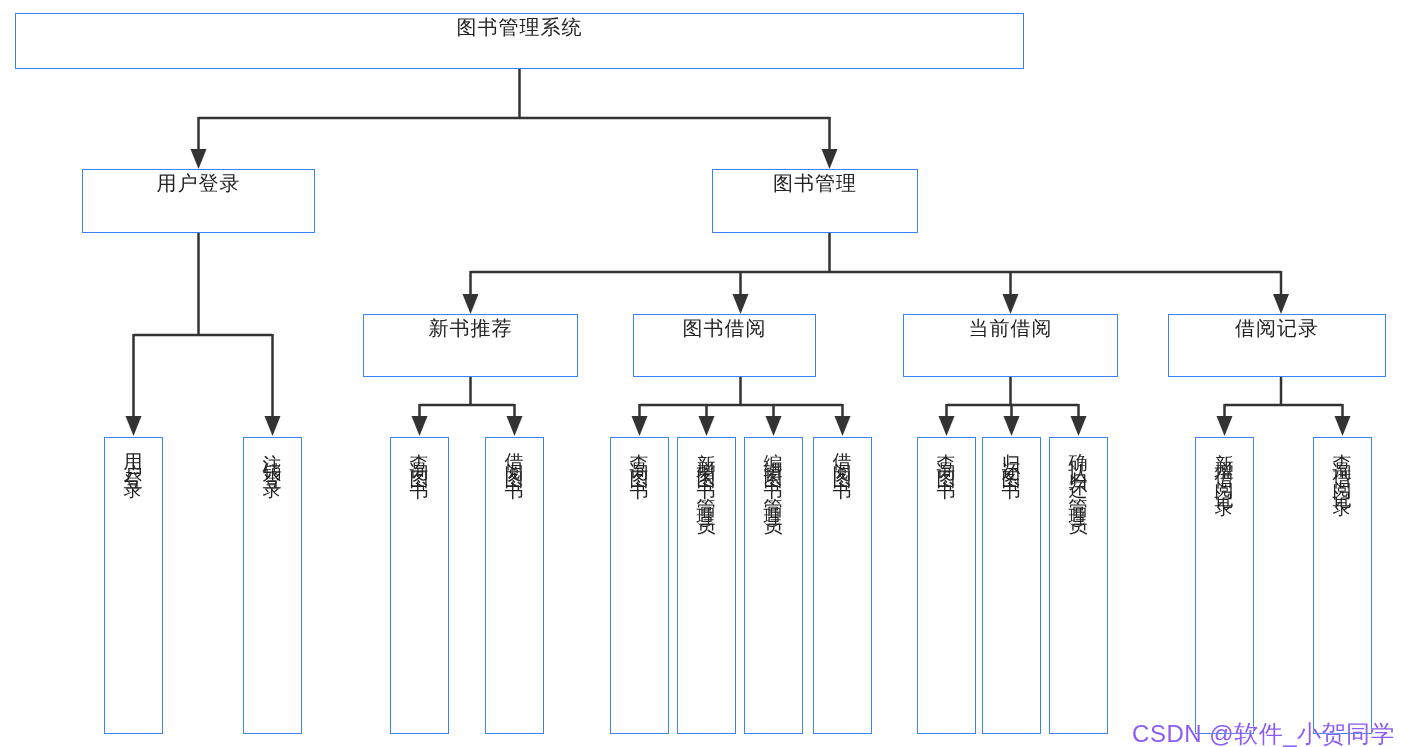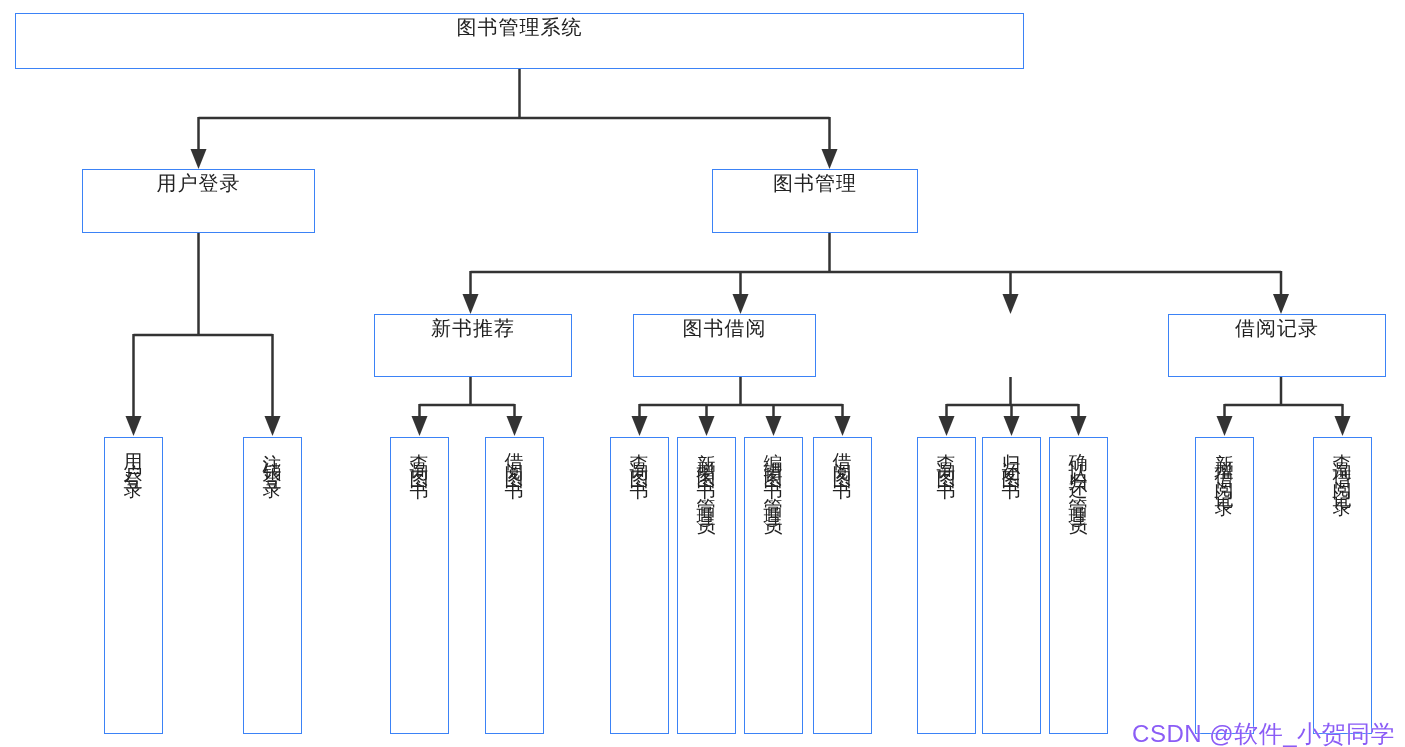--- a/index.html
+++ b/index.html
@@ -142,26 +142,29 @@
     <span class="hlabel">图书管理系统</span>
   </div>
 
   <div class="node lvl2" style="left:82px;width:233px">
     <span class="hlabel">用户登录</span>
   </div>
   <div class="node lvl2" style="left:712px;width:206px">
     <span class="hlabel">图书管理</span>
   </div>
 
-  <div class="node lvl3" style="left:374px;width:198px">
+  <div class="node lvl3" style="left:363px;width:215px">
     <span class="hlabel">新书推荐</span>
   </div>
   <div class="node lvl3" style="left:633px;width:183px">
     <span class="hlabel">图书借阅</span>
   </div>
+  <div class="node lvl3" style="left:903px;width:215px">
+    <span class="hlabel">当前借阅</span>
+  </div>
   <div class="node lvl3" style="left:1168px;width:218px">
     <span class="hlabel">借阅记录</span>
   </div>
 
   <div class="node leaf" style="left:104px">
     <span class="vlabel">用户登录</span>
   </div>
   <div class="node leaf" style="left:243px">
     <span class="vlabel">注销登录</span>
   </div>

